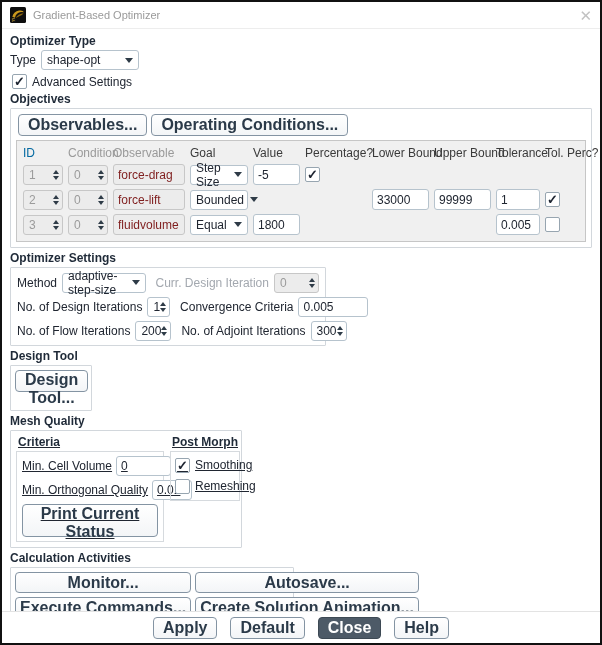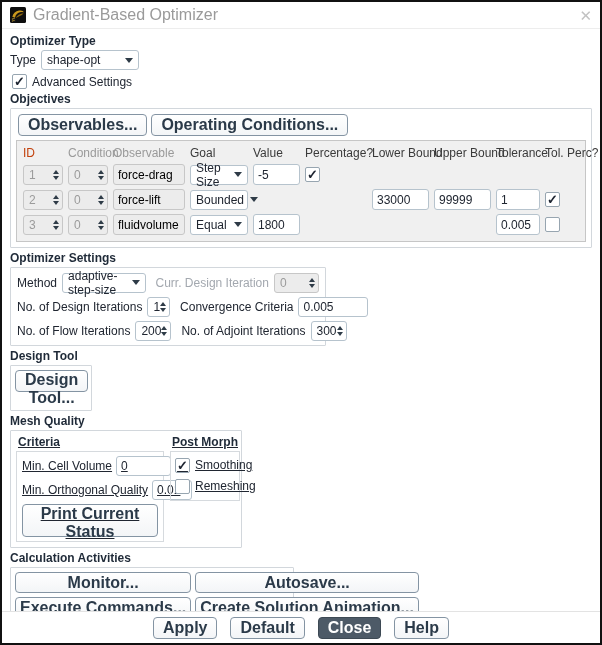--- a/index.html
+++ b/index.html
@@ -18,39 +18,39 @@
     display: flex; flex-direction: column;
     overflow: hidden;
   }
   
   .titlebar {
     height: 27px; flex: 0 0 27px;
     display: flex; align-items: center;
     padding: 0 8px; gap: 7px;
     border-bottom: 1px solid #ededed;
   }
-  .titlebar .title { color: #9a9a9a; font-size: 16px; }
+  .titlebar .title { color: #9a9a9a; font-size: 11px; }
   .close-x { margin-left: auto; color: #c2c2c2; font-size: 15px; line-height: 1; cursor: pointer; }
   .app-icon { width: 16px; height: 16px; display: inline-block; }
 
   
   .bodyarea { flex: 1 1 auto; padding: 2px 8px 0 8px; overflow: hidden; }
   .section-label { font-weight: bold; color: #1f2a38; margin: 3px 0 2px 0; }
   .sub-label { font-weight: bold; color: #1f2a38; margin: 1px 0 2px 2px; }
 
   .row { display: flex; align-items: center; gap: 5px; }
   label { color: #202631; white-space: nowrap; }
   label.dim { color: #a3a8af; }
 
   
   .inputbox {
     height: 20px; border: 1px solid #b6c3cd; border-radius: 3px;
     background: #fff; padding: 0 4px; font: inherit; color: #202631;
   }
-  .inputbox.disabled { background: #ececec; border-color: #c7c7c7; color: #000000; }
+  .inputbox.disabled { background: #ececec; border-color: #c7c7c7; color: #7f1d1d; }
 
   .dd {
     display: inline-flex; align-items: center; justify-content: space-between;
     height: 20px; border: 1px solid #b6c3cd; border-radius: 3px;
     background: #fff; padding: 0 5px; gap: 6px; cursor: pointer;
   }
   .dd-arrow {
     width: 0; height: 0;
     border-left: 4px solid transparent; border-right: 4px solid transparent;
     border-top: 5px solid #2e3b47;
@@ -92,21 +92,21 @@
   .obj-table {
     background: #f0f0f0; border: 1px solid #c6c6c6;
     padding: 4px 6px 6px 6px;
     display: grid;
     grid-template-columns: 40px 40px 72px 58px 47px 62px 57px 57px 44px 36px;
     column-gap: 5px; row-gap: 4px;
     align-items: center;
   }
   .obj-table .hdr { font-size: 12px; color: #3a3a3a; white-space: nowrap; padding-top: 1px; }
   .obj-table .hdr.dim { color: #9a9a9a; }
-  .obj-table .hdr.h1 { color: #c2410c; }
+  .obj-table .hdr.h1 { color: #0369a1; }
   .c1{grid-column:1} .c2{grid-column:2} .c3{grid-column:3} .c4{grid-column:4} .c5{grid-column:5}
   .c6{grid-column:6} .c7{grid-column:7} .c8{grid-column:8} .c9{grid-column:9} .c10{grid-column:10}
   .obj-table .spin, .obj-table .dd, .obj-table .inputbox { width: 100%; }
   .obj-table .inputbox { height: 21px; }
   .obj-table .cbwrap { display: flex; }
 
   
   .opt-box { width: 316px; padding: 4px 6px; display: flex; flex-direction: column; gap: 3px; margin-bottom: 1px; }
   .opt-box .row { height: 21px; }
   .flexgap { flex: 1 1 auto; }

